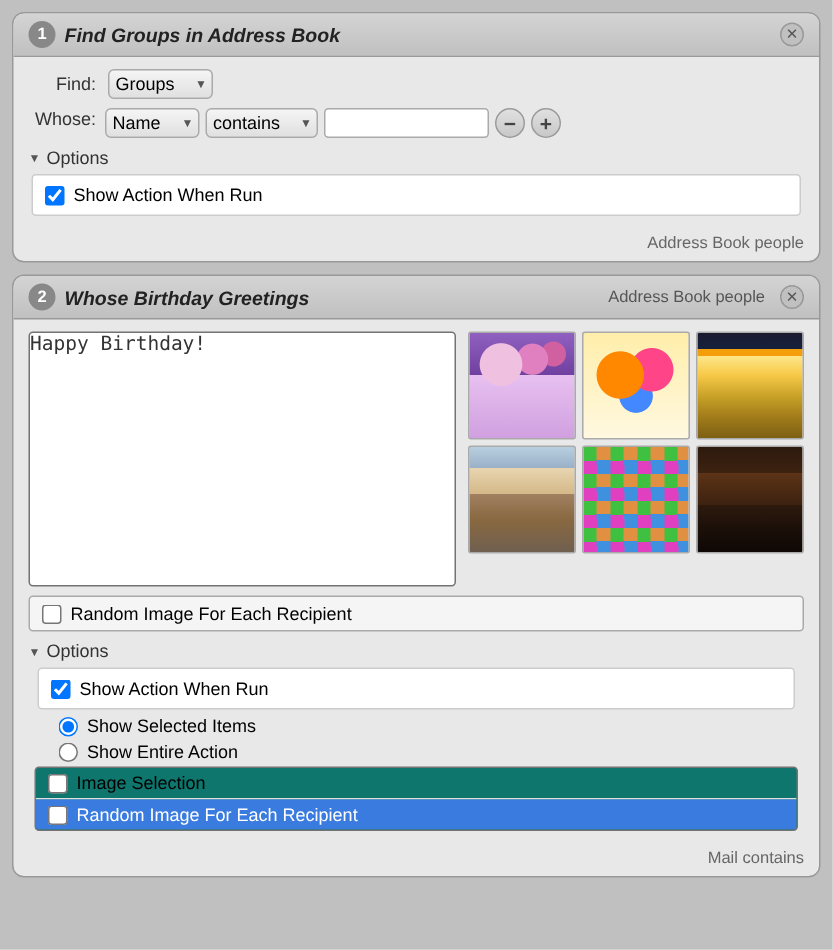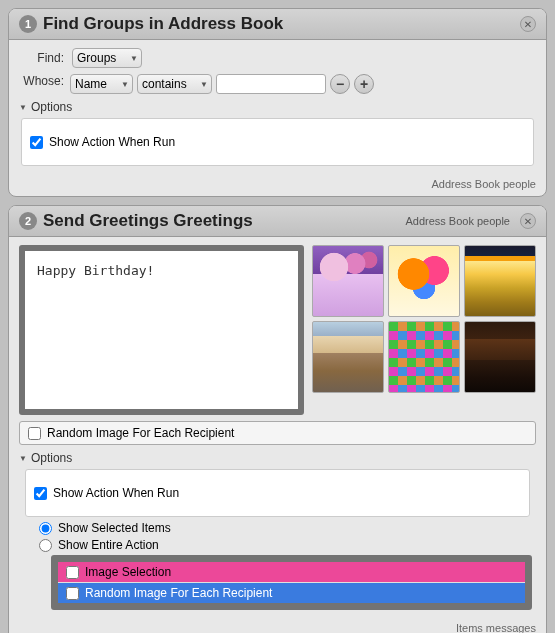--- a/index.html
+++ b/index.html
@@ -41,23 +41,24 @@
       background: #888;
       color: white;
       font-size: 11px;
       font-weight: bold;
       display: flex;
       align-items: center;
       justify-content: center;
     }
 
     .panel-title {
-      font-size: 17px;
+      font-size: 13px;
       font-weight: bold;
       color: #222;
+      font-style: italic;
     }
 
     .panel-subtitle {
       font-size: 11px;
       color: #555;
     }
 
     .close-btn {
       width: 16px;
       height: 16px;
@@ -158,21 +159,21 @@
 
     .triangle {
       font-size: 8px;
       color: #555;
     }
 
     .checkbox-row {
       display: flex;
       align-items: center;
       gap: 6px;
-      padding: 16px 8px;
+      padding: 6px 8px;
       background: white;
       border: 1px solid #ccc;
       border-radius: 3px;
       margin: 0 2px;
     }
 
     .panel-footer {
       text-align: right;
       padding: 4px 10px 6px;
       font-size: 11px;
@@ -181,24 +182,24 @@
 
     
     .birthday-content {
       display: flex;
       gap: 8px;
       margin-bottom: 6px;
     }
 
     .message-area {
       flex: 1;
-      border: 6px solid #737373;
+      border: 1px solid #737373;
       border-radius: 3px;
       background: white;
-      padding: 12px;
+      padding: 0;
       font-size: 12px;
       color: #333;
       min-height: 170px;
       vertical-align: top;
     }
 
     .image-grid {
       display: flex;
       flex-direction: column;
       gap: 4px;
@@ -268,24 +269,23 @@
     }
 
     .radio-row {
       display: flex;
       align-items: center;
       gap: 6px;
       margin: 3px 0 3px 16px;
     }
 
     .indent-list {
-      margin-left: 28px;
-      border: 7px solid #737373;
+      border: 1px solid #737373;
       border-radius: 3px;
-      background: #ec4899;
+      background: #0f766e;
       overflow: hidden;
     }
 
     .list-item {
       display: flex;
       align-items: center;
       gap: 6px;
       padding: 3px 8px;
       border-bottom: 1px solid #e0e0e0;
     }
@@ -393,21 +393,21 @@
 
   <div class="panel-footer">
     <span>Address Book people</span>
   </div>
 </div>
 
 <div class="panel">
   <div class="panel-header">
     <div class="panel-header-left">
       <div class="step-circle">2</div>
-      <span class="panel-title">Send Greetings Greetings</span>
+      <span class="panel-title">Whose Birthday Greetings</span>
     </div>
     <div style="display:flex; align-items:center; gap:10px;">
       <span class="panel-subtitle">Address Book people</span>
       <div class="close-btn">✕</div>
     </div>
   </div>
 
   <div class="panel-body">
     <div class="birthday-content">
 
@@ -462,15 +462,15 @@
           <div class="list-item selected">
             <input type="checkbox" style="accent-color: white;">
             <span>Random Image For Each Recipient</span>
           </div>
         </div>
       </div>
     </div>
   </div>
 
   <div class="panel-footer">
-    <span>Items messages</span>
+    <span>Mail contains</span>
   </div>
 </div>
 
 </body></html>

